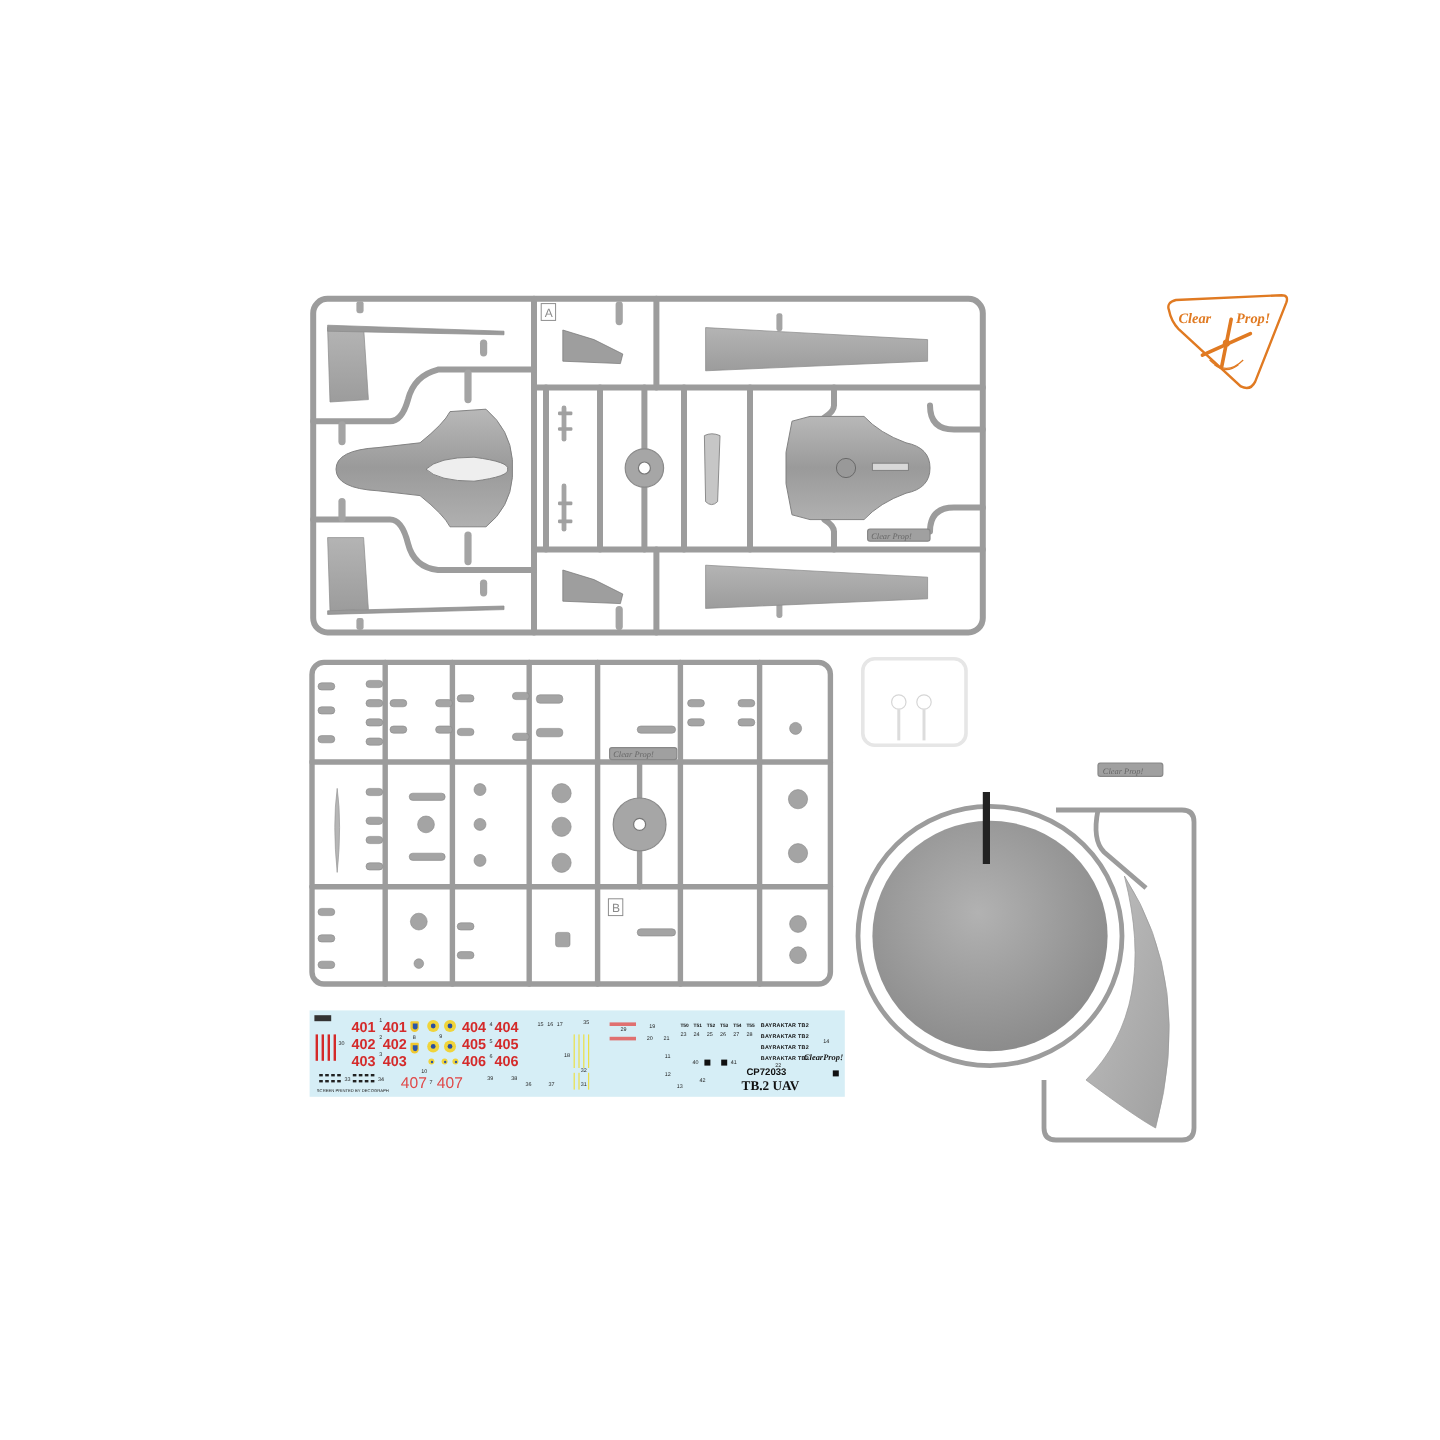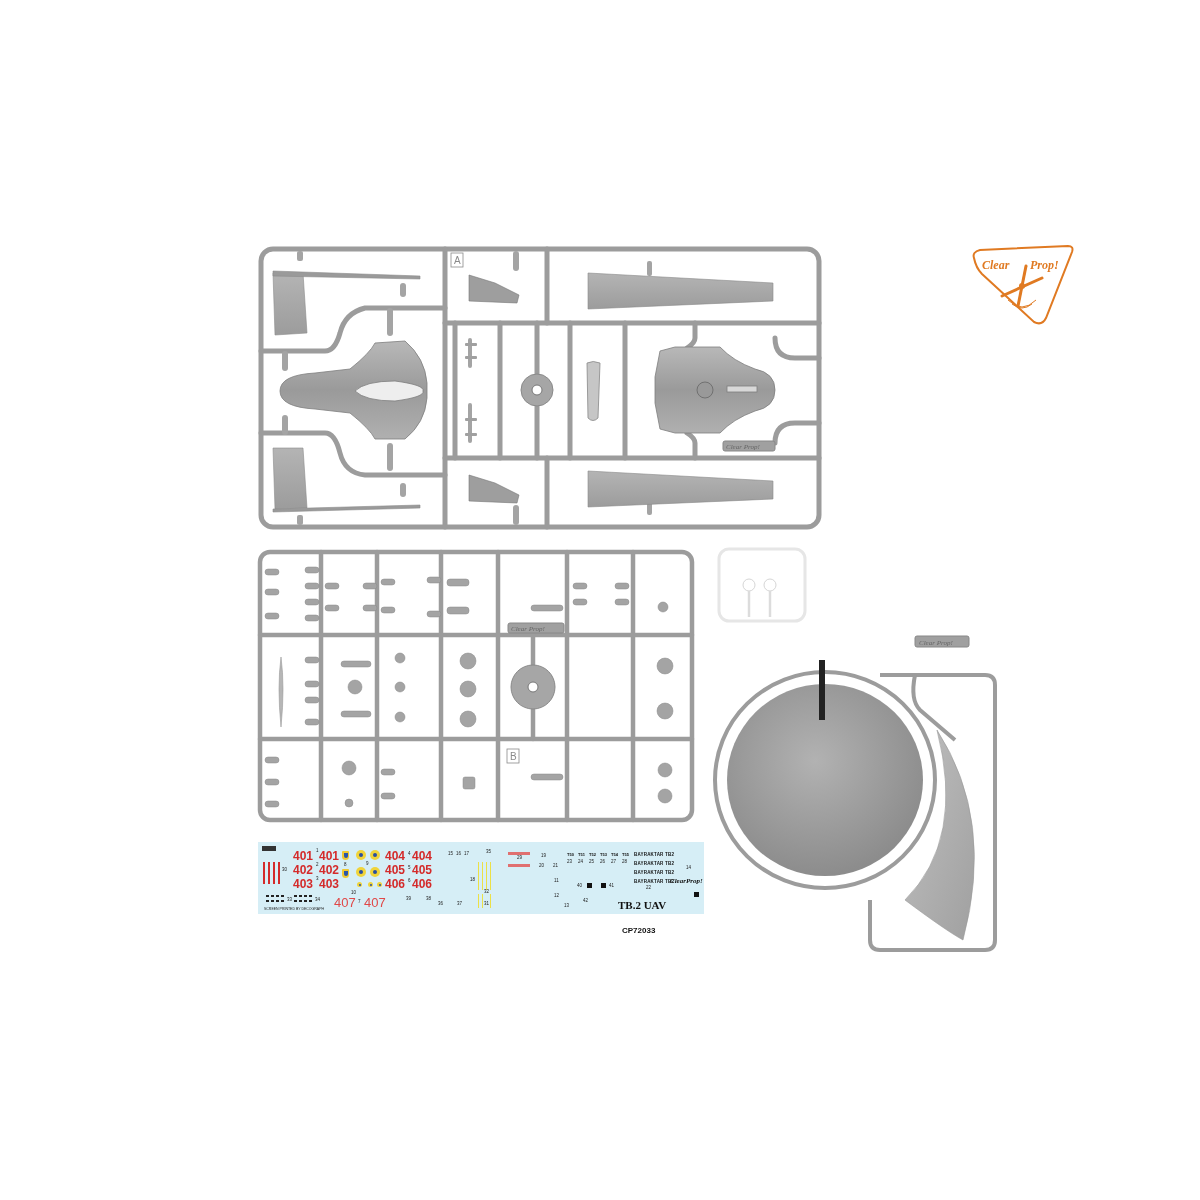--- a/index.html
+++ b/index.html
@@ -377,18 +377,18 @@
   <span class="d tiny" style="left:351px;top:42px;">41</span>
   <span class="d tiny" style="left:325px;top:57px;">42</span>
 
   <span class="d bayr" style="left:376px;top:11px;">BAYRAKTAR TB2</span>
   <span class="d bayr" style="left:376px;top:20px;">BAYRAKTAR TB2</span>
   <span class="d bayr" style="left:376px;top:29px;">BAYRAKTAR TB2</span>
   <span class="d bayr" style="left:376px;top:38px;">BAYRAKTAR TB2</span>
   <span class="d tiny" style="left:388px;top:44px;">22</span>
   <span class="d tiny" style="left:428px;top:24px;">14</span>
 
-  <span class="d code" style="left:364px;top:48px;margin-top:37px;">CP72033</span>
+  <span class="d code" style="left:364px;top:48px;">CP72033</span>
   <span class="d model" style="left:360px;top:58px;">TB.2 UAV</span>
   <span class="d logo-s" style="left:412px;top:36px;">Clear</span>
   <span class="d logo-s" style="left:428px;top:36px;">Prop!</span>
   <div class="sq" style="left:436px;top:50px;"></div>
 </div>
 
 </body></html>

